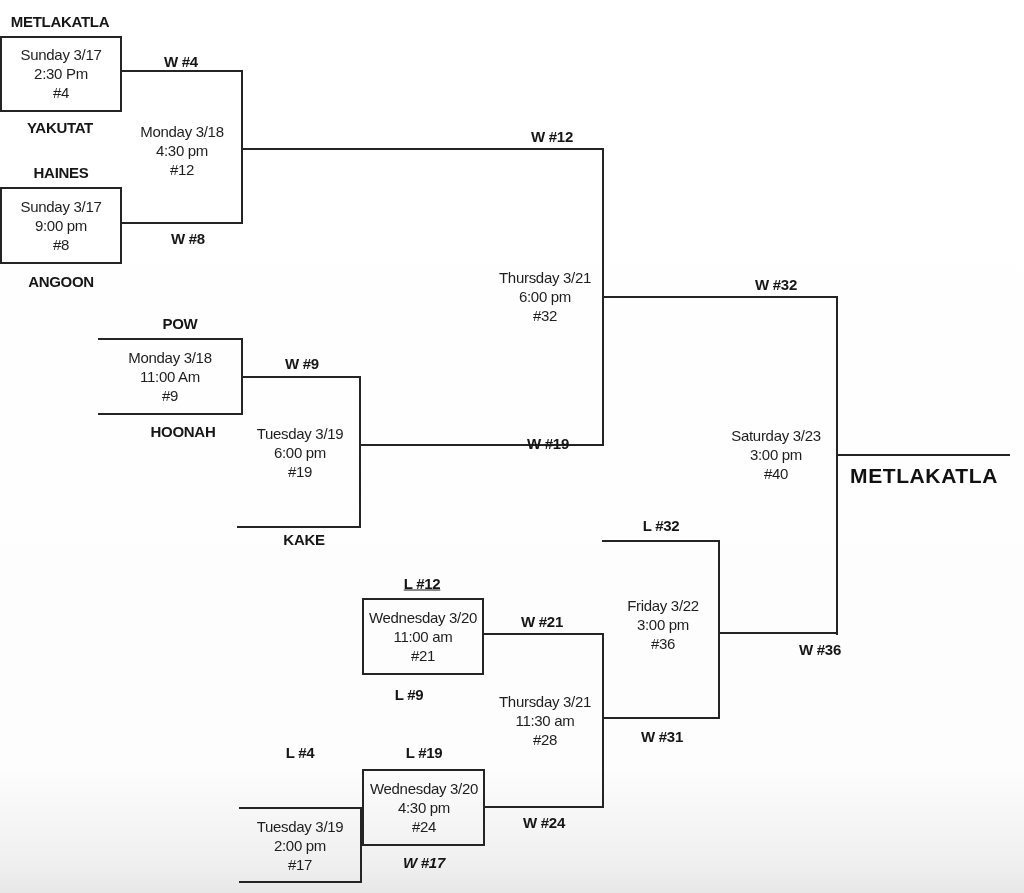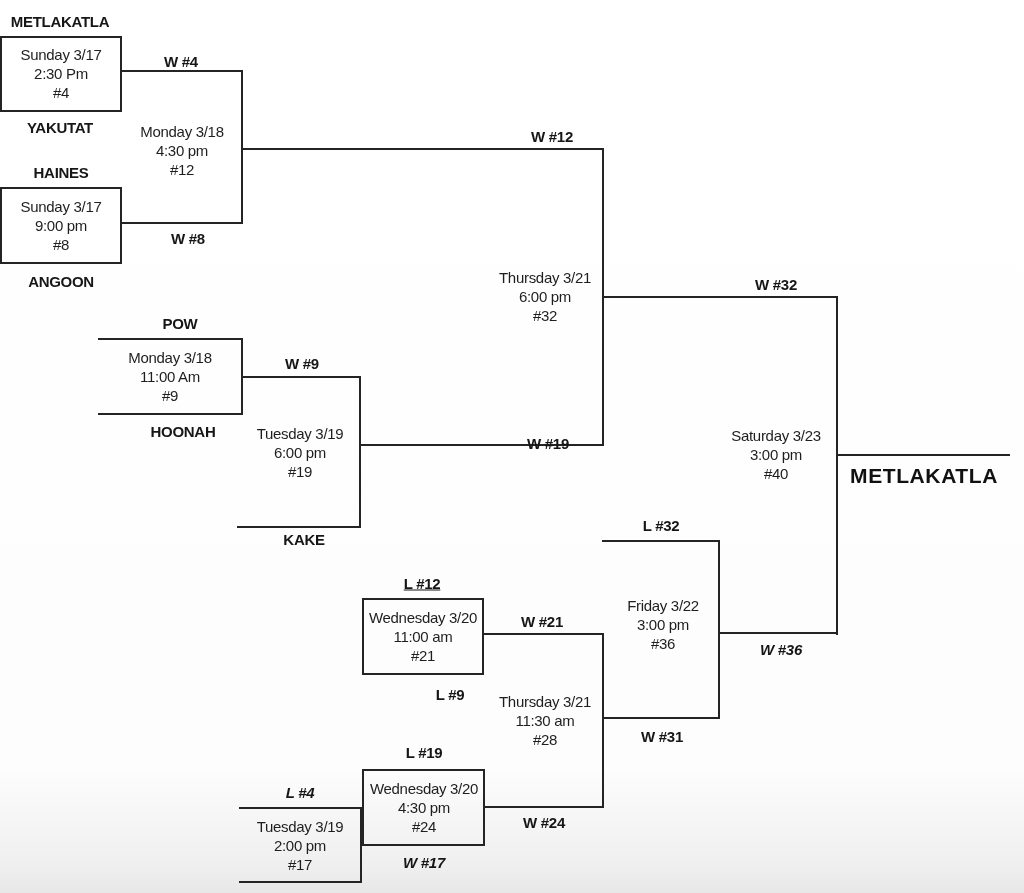--- a/index.html
+++ b/index.html
@@ -136,25 +136,25 @@
   <div class="lbl" style="left:183px;top:431px;">HOONAH</div>
   <div class="lbl" style="left:304px;top:539px;">KAKE</div>
 
   <div class="lbl" style="left:181px;top:61px;">W #4</div>
   <div class="lbl" style="left:188px;top:238px;">W #8</div>
   <div class="lbl" style="left:302px;top:363px;">W #9</div>
   <div class="lbl" style="left:552px;top:136px;">W #12</div>
   <div class="lbl" style="left:548px;top:443px;">W #19</div>
   <div class="lbl" style="left:776px;top:284px;">W #32</div>
   <div class="lbl" style="left:661px;top:525px;">L #32</div>
-  <div class="lbl" style="left:781px;top:649px;font-style:italic;">W #36</div>
+  <div class="lbl" style="left:820px;top:649px;">W #36</div>
   <div class="lbl" style="left:422px;top:583px;text-decoration:underline;">L  #12</div>
-  <div class="lbl" style="left:450px;top:694px;">L #9</div>
+  <div class="lbl" style="left:409px;top:694px;">L #9</div>
   <div class="lbl" style="left:542px;top:621px;">W #21</div>
   <div class="lbl" style="left:662px;top:736px;">W #31</div>
   <div class="lbl" style="left:424px;top:752px;">L #19</div>
-  <div class="lbl" style="left:300px;top:792px;font-style:italic;">L #4</div>
+  <div class="lbl" style="left:300px;top:752px;">L #4</div>
   <div class="lbl" style="left:544px;top:822px;">W #24</div>
   <div class="lbl" style="left:424px;top:862px;font-style:italic;">W #17</div>
 
   <div class="champ" style="left:924px;top:476px;">METLAKATLA</div>
 
 </div>
 
 </body></html>

